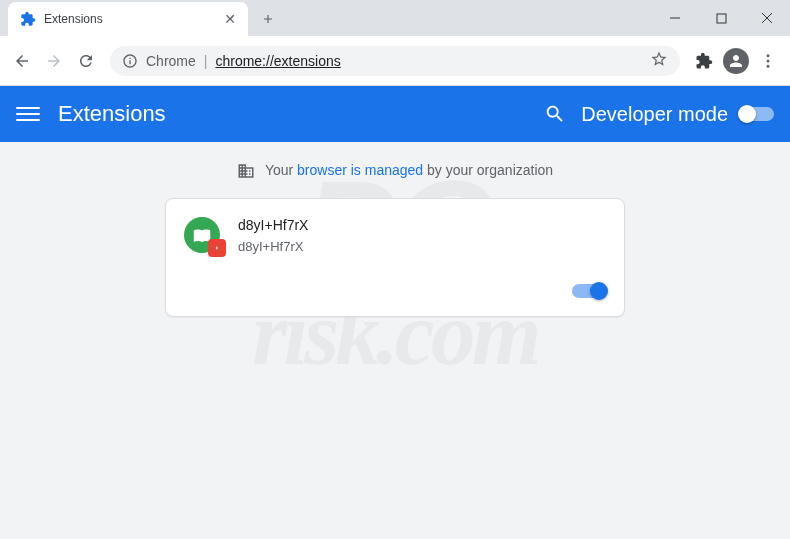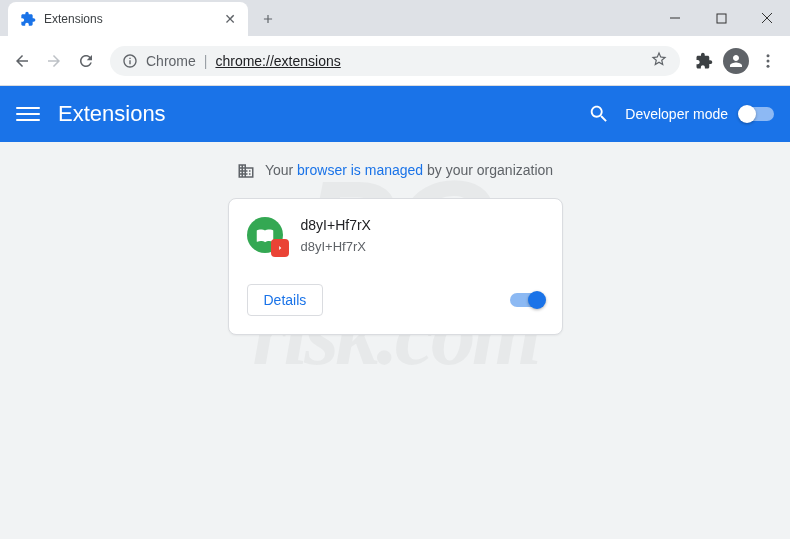--- a/index.html
+++ b/index.html
@@ -25,31 +25,31 @@
     .omnibox .url { color: #202124; text-decoration: underline; }
     .omnibox .star { margin-left: auto; color: #5f6368; }
     .toolicon { width: 28px; height: 28px; display: flex; align-items: center; justify-content: center; color: #5f6368; }
     .avatar { width: 26px; height: 26px; border-radius: 50%; background: #5f6368; display: flex; align-items: center; justify-content: center; }
     
     
     .ext-header { background: #1a73e8; height: 56px; display: flex; align-items: center; padding: 0 16px; color: #fff; font-size: 22px; }
     .hamburger { width: 24px; margin-right: 18px; display: flex; flex-direction: column; gap: 4px; cursor: pointer; }
     .hamburger span { height: 2px; background: #fff; border-radius: 1px; }
     .ext-header .spacer { flex: 1; }
-    .devmode { display: flex; align-items: center; gap: 12px; font-size: 14px; }
+    .devmode { display: flex; align-items: center; gap: 12px; font-size: 20px; }
     .toggle { width: 34px; height: 14px; background: rgba(255,255,255,0.5); border-radius: 7px; position: relative; cursor: pointer; }
     .toggle .knob { width: 18px; height: 18px; background: #fff; border-radius: 50%; position: absolute; top: -2px; left: -2px; box-shadow: 0 1px 3px rgba(0,0,0,0.3); }
     
     
     .content { padding: 20px 0; display: flex; flex-direction: column; align-items: center; }
     .managed-banner { display: flex; align-items: flex-start; gap: 10px; color: #5f6368; font-size: 14px; margin-bottom: 18px; }
     .managed-banner .link { color: #1a73e8; }
     
     
-    .card { width: 335px; background: #fff; border: 1px solid #dadce0; border-radius: 8px; padding: 18px; box-shadow: 0 1px 2px rgba(0,0,0,0.05); }
+    .card { width: 460px; background: #fff; border: 1px solid #dadce0; border-radius: 8px; padding: 18px; box-shadow: 0 1px 2px rgba(0,0,0,0.05); }
     .card-top { display: flex; gap: 18px; margin-bottom: 30px; }
     .ext-icon { position: relative; width: 36px; height: 36px; }
     .ext-icon .circle { width: 36px; height: 36px; background: #34a853; border-radius: 50%; display: flex; align-items: center; justify-content: center; }
     .ext-icon .badge { position: absolute; bottom: -4px; right: -6px; width: 18px; height: 18px; background: #ea4335; border-radius: 4px; display: flex; align-items: center; justify-content: center; }
     .ext-info .name { font-size: 14px; color: #202124; margin-bottom: 6px; }
     .ext-info .desc { font-size: 13px; color: #5f6368; }
     .card-bottom { display: flex; align-items: center; gap: 10px; }
     .btn { border: 1px solid #dadce0; background: #fff; color: #1a73e8; font-size: 14px; padding: 7px 16px; border-radius: 4px; cursor: pointer; }
     .card-bottom .spacer { flex: 1; }
     .toggle-on { width: 34px; height: 14px; background: rgba(26,115,232,0.5); border-radius: 7px; position: relative; cursor: pointer; }
@@ -198,20 +198,19 @@
               <path d="M10 17l5-5-5-5v10z"></path>
             </svg>
         </div>
       </div>
       <div class="ext-info">
         <div class="name">d8yI+Hf7rX</div>
         <div class="desc">d8yI+Hf7rX</div>
       </div>
     </div>
     <div class="card-bottom">
-      <button class="btn">Details</button>
       <div class="spacer"></div>
       <div class="toggle-on">
         <div class="knob"></div>
       </div>
     </div>
   </div>
 </div>
 
 </body></html>

